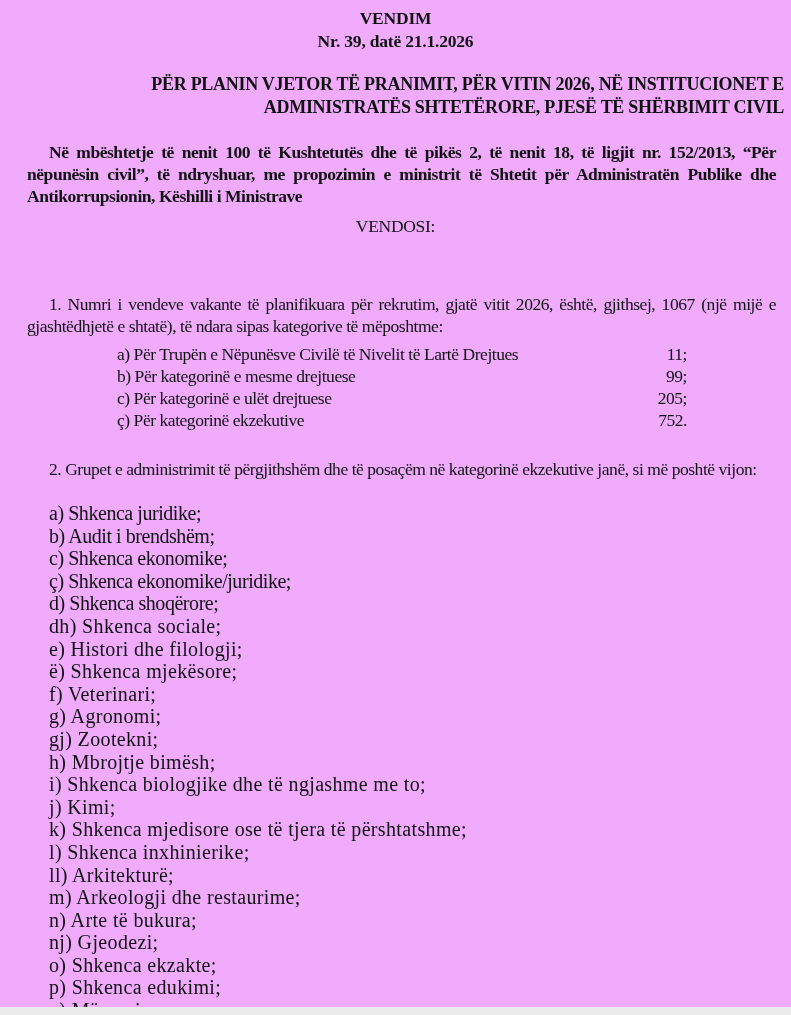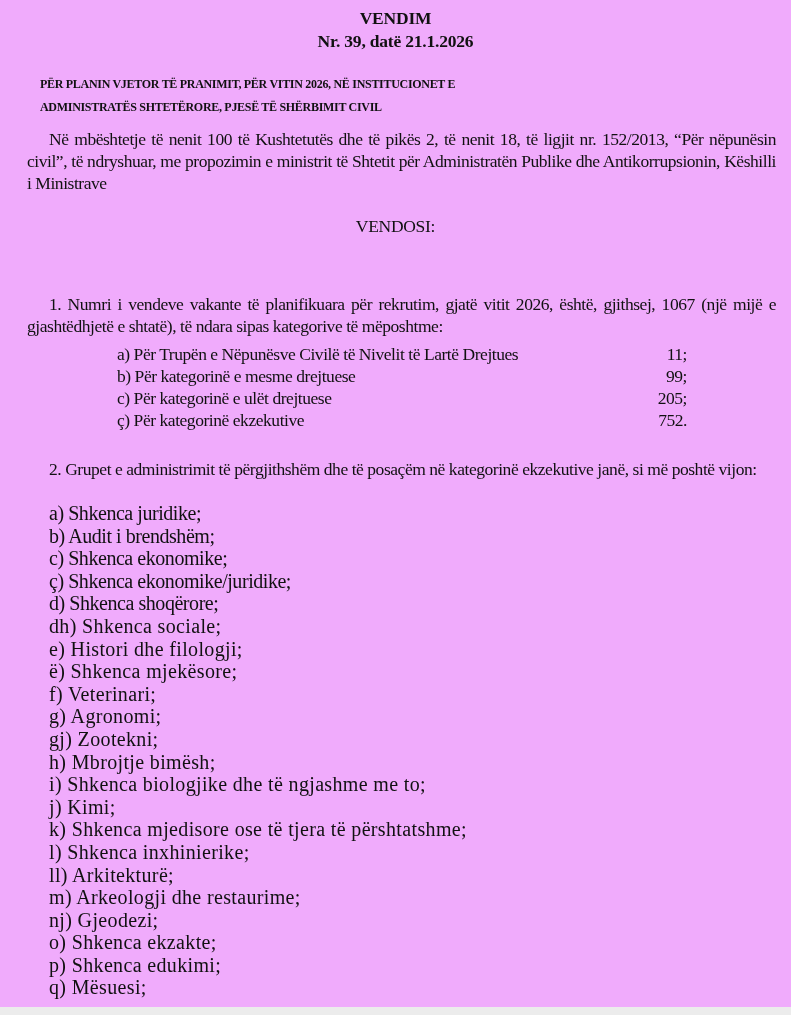--- a/index.html
+++ b/index.html
@@ -6,25 +6,25 @@
   body {
     width: 791px; height: 1015px; overflow: hidden; position: relative;
     font-family: "Liberation Serif", serif; color: #111111;
   }
   .page { position: absolute; left: 0; top: 0; width: 791px; height: 1007px; background: #f0abfc; }
   .bottom-band { position: absolute; left: 0; top: 1007px; width: 791px; height: 8px; background: #ececec; }
 
   .title-block { position: absolute; left: 0; width: 791px; text-align: center; font-weight: bold; font-size: 17.5px; letter-spacing: -0.2px; }
   #t1 { top: 8px; }
   #t2 { top: 31px; }
-  .heading { position: absolute; left: 40px; width: 744px; text-align: left; font-weight: bold; font-size: 12px; line-height: 23px; letter-spacing: -0.3px; top: 73px; }
+  .heading { position: absolute; left: 40px; width: 744px; text-align: right; font-weight: bold; font-size: 18px; line-height: 23px; letter-spacing: -0.3px; top: 73px; }
 
   .para { position: absolute; left: 27px; width: 749px; font-size: 17.5px; line-height: 22px; text-align: justify; text-align-last: left; letter-spacing: -0.45px; }
   .para .indent { display: inline-block; width: 22px; }
-  #p-intro { top: 128px; }
+  #p-intro { top: 141px; font-weight: bold; }
   #vendosi { position: absolute; left: 0; width: 791px; text-align: center; font-size: 17.5px; top: 216px; letter-spacing: -0.3px; }
   #p1 { top: 277px; margin-top: 16px; }
 
   .cat-table { position: absolute; left: 117px; top: 343px; width: 570px; font-size: 17.5px; letter-spacing: -0.45px; }
   .cat-row { display: flex; justify-content: space-between; height: 22px; line-height: 22px; }
   .cat-value { text-align: center; }
 
   #p2 { top: 458px; }
 
   .groups { position: absolute; left: 49px; top: 502px; font-size: 17.5px; letter-spacing: -0.45px; }
@@ -83,19 +83,20 @@
     <div class="group-item g-wide">f) Veterinari;</div>
     <div class="group-item g-wide">g) Agronomi;</div>
     <div class="group-item g-wide">gj) Zootekni;</div>
     <div class="group-item g-wide">h) Mbrojtje bimësh;</div>
     <div class="group-item g-wide">i) Shkenca biologjike dhe të ngjashme me to;</div>
     <div class="group-item g-wide">j) Kimi;</div>
     <div class="group-item g-wide">k) Shkenca mjedisore ose të tjera të përshtatshme;</div>
     <div class="group-item g-wide">l) Shkenca inxhinierike;</div>
     <div class="group-item g-wide">ll) Arkitekturë;</div>
     <div class="group-item g-wide">m) Arkeologji dhe restaurime;</div>
+    <div class="group-item g-wide">n) Arte të bukura;</div>
     <div class="group-item g-wide">nj) Gjeodezi;</div>
     <div class="group-item g-wide">o) Shkenca ekzakte;</div>
     <div class="group-item g-wide">p) Shkenca edukimi;</div>
     <div class="group-item g-wide">q) Mësuesi;</div>
   </div>
 </div>
 <div class="bottom-band"></div>
 
 </body></html>

